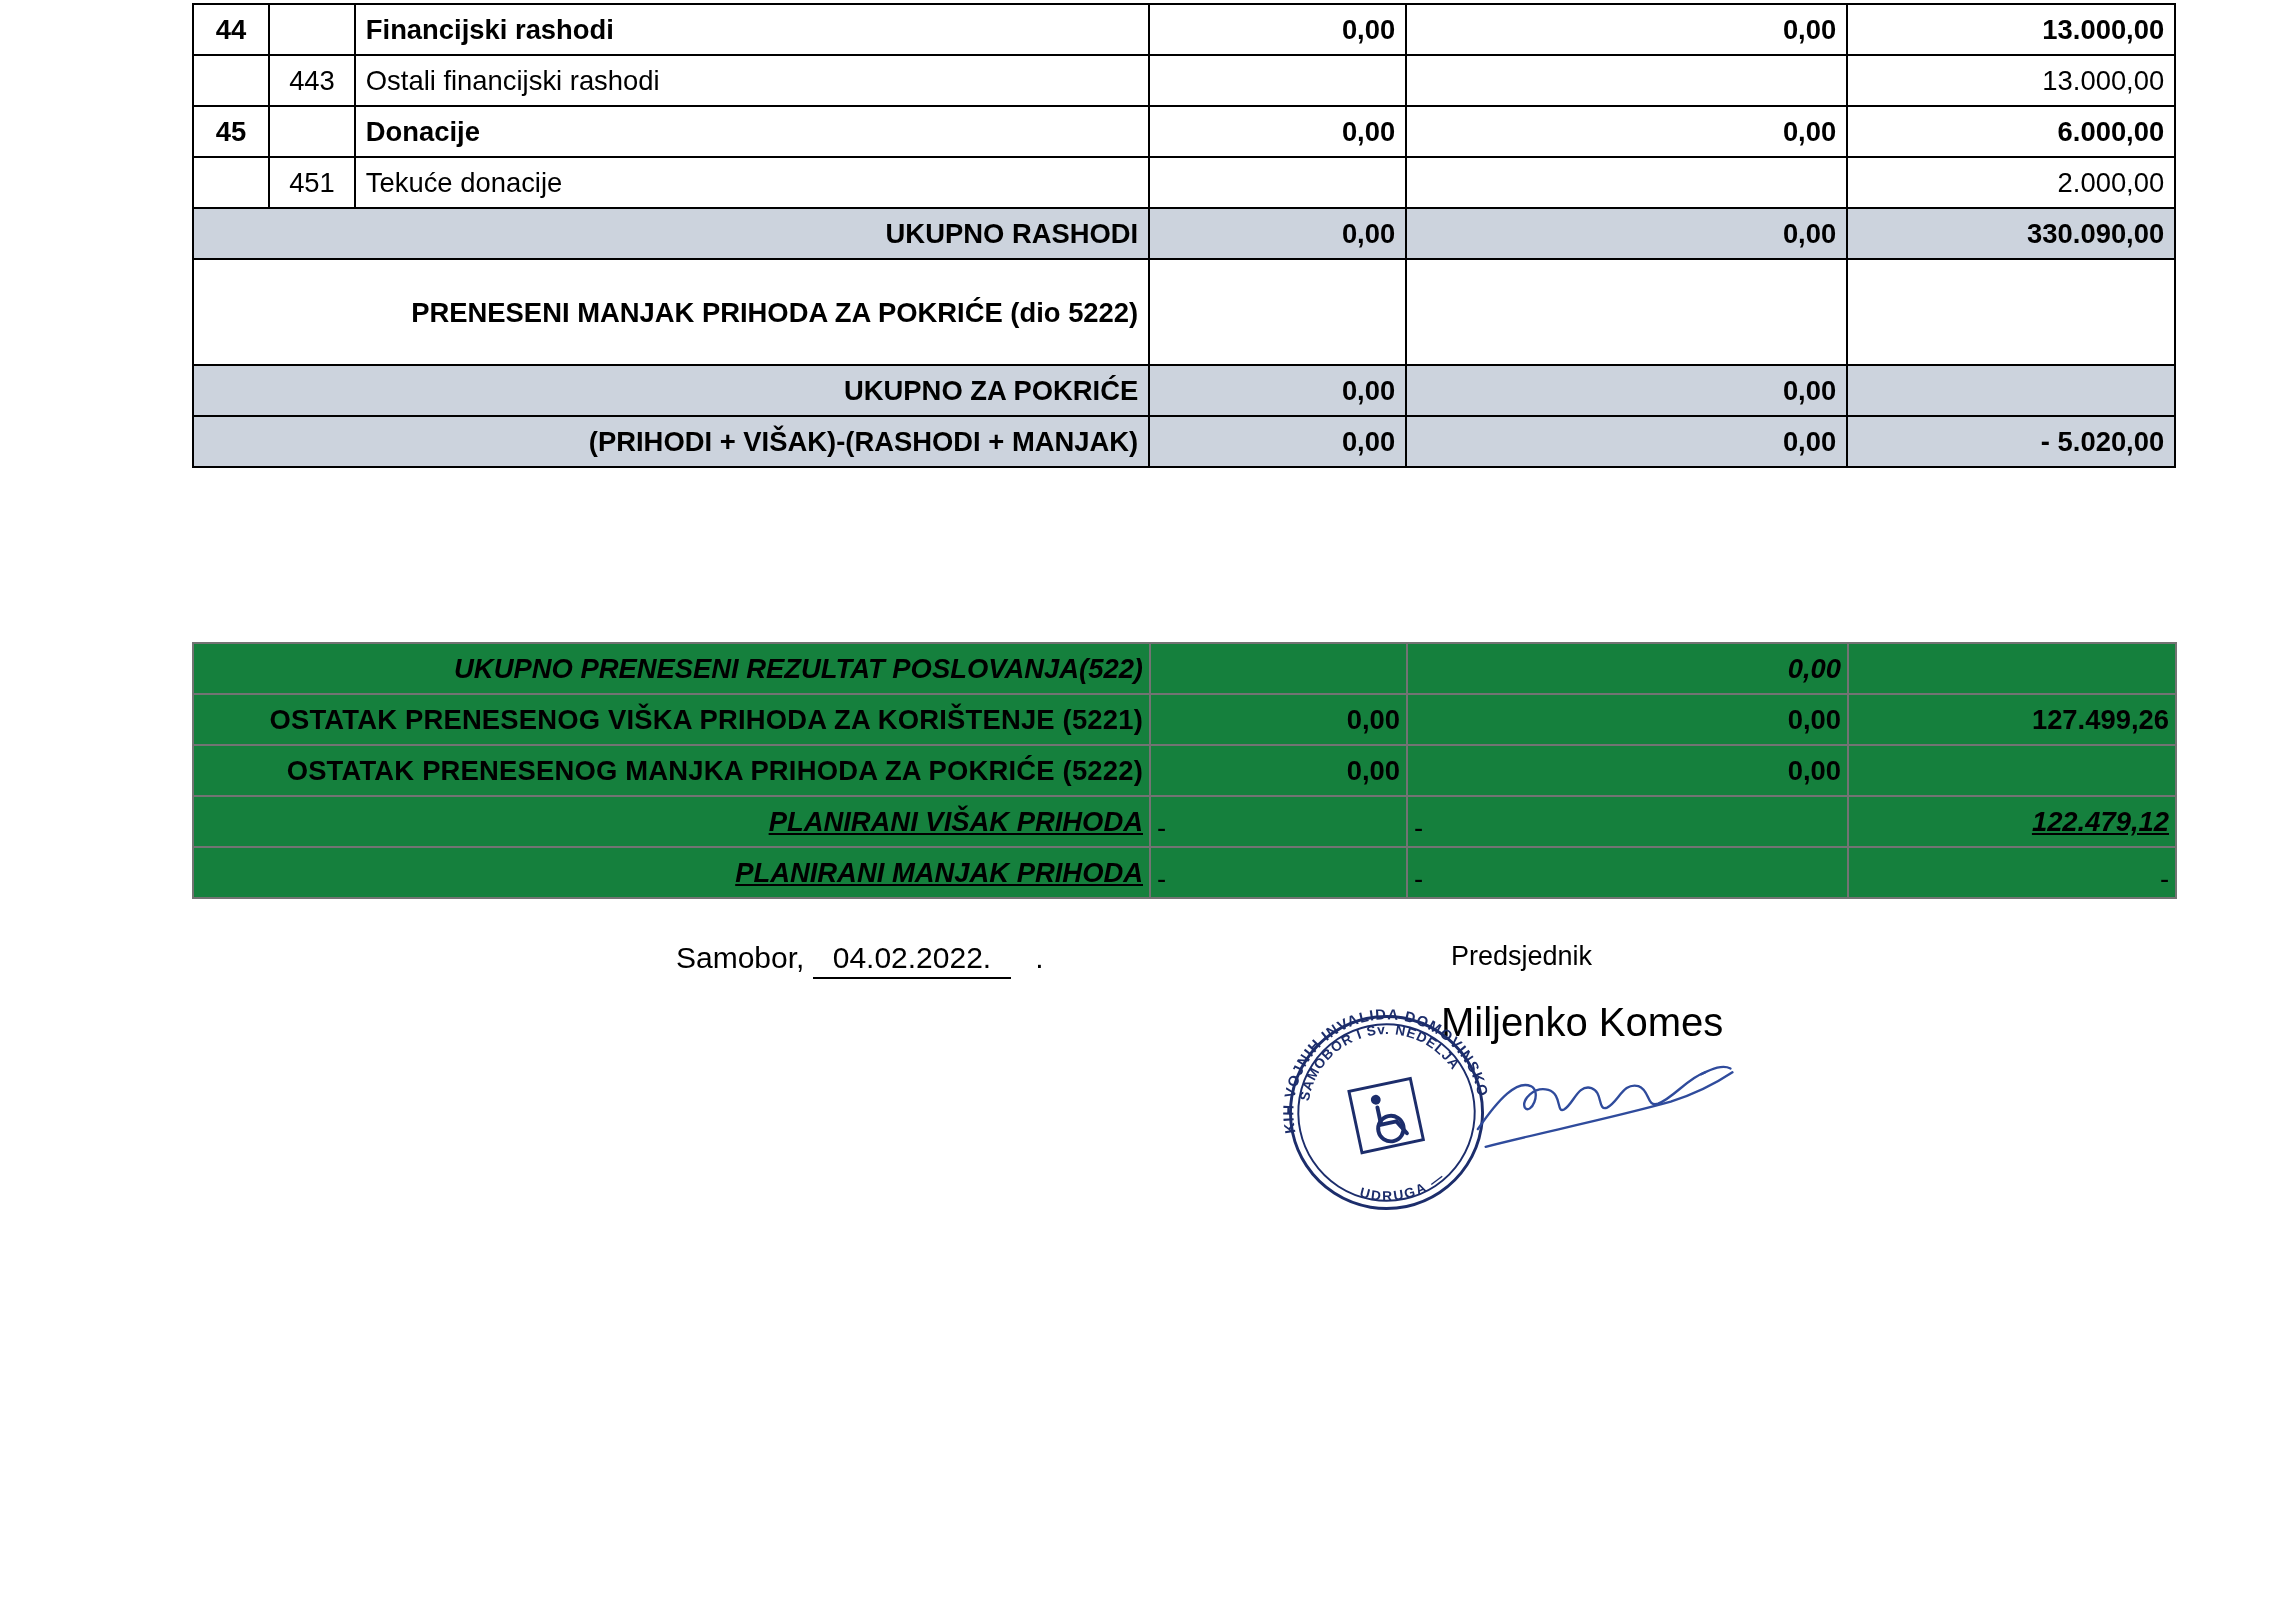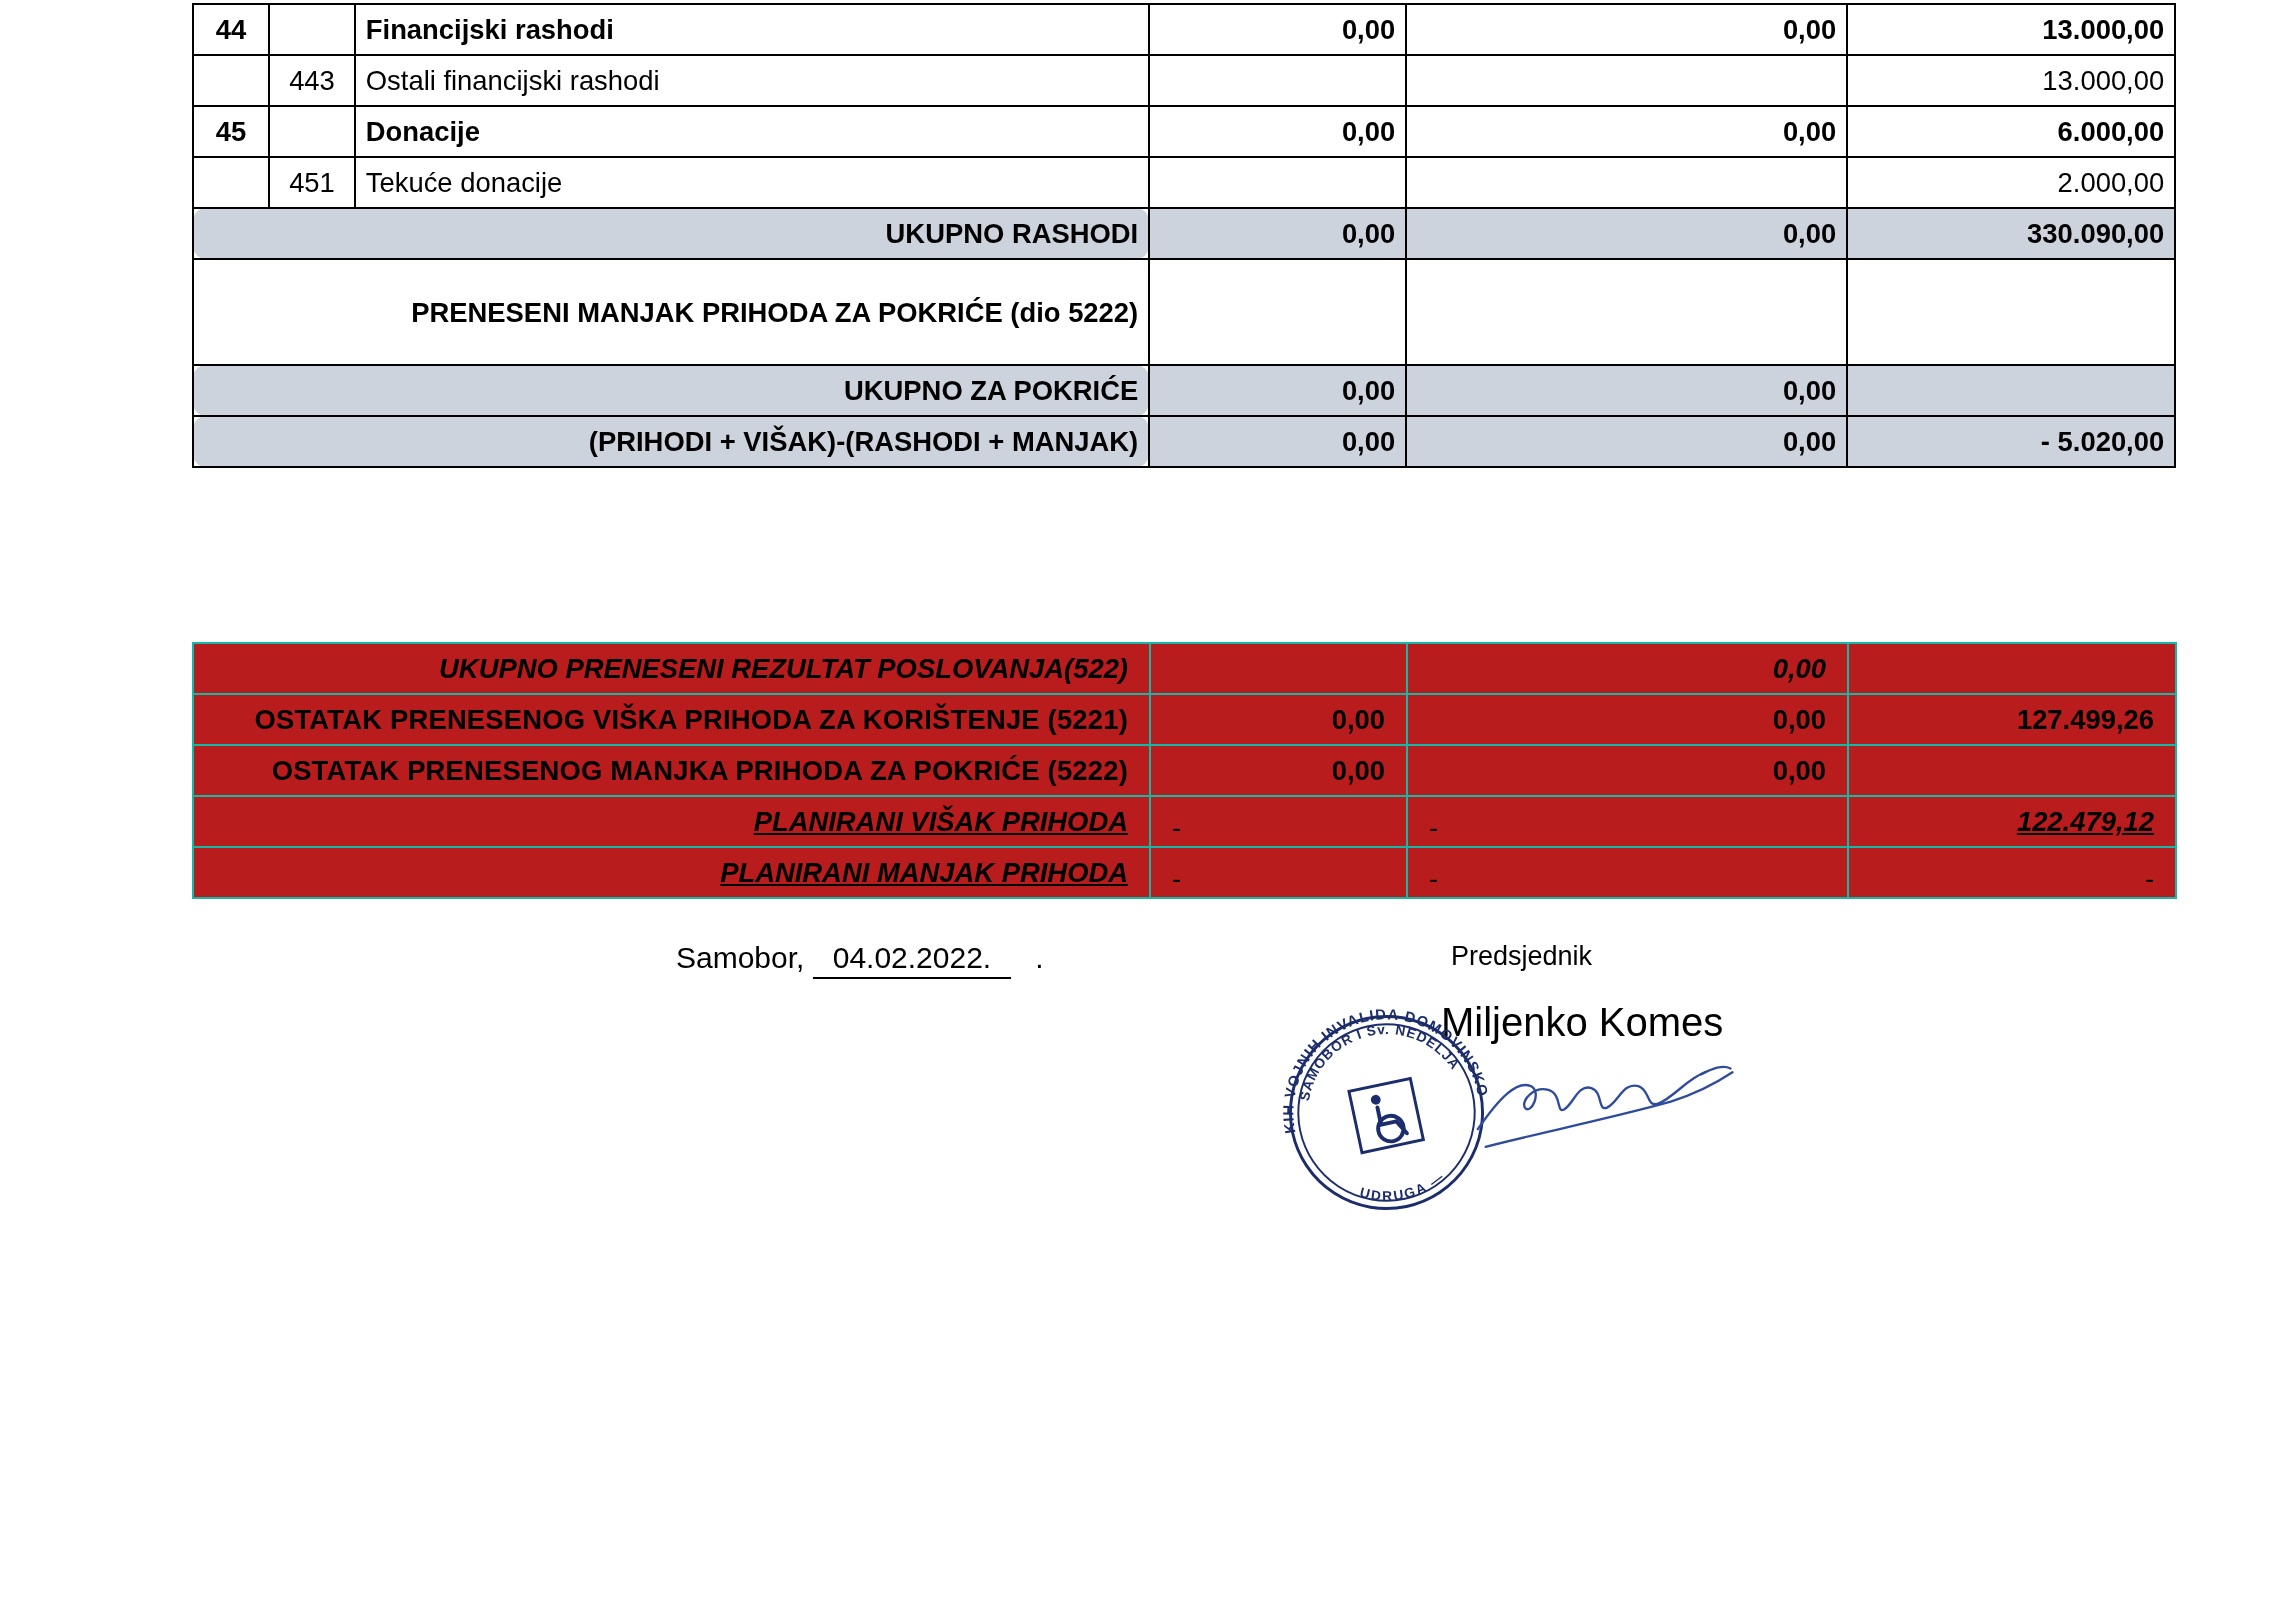--- a/index.html
+++ b/index.html
@@ -39,46 +39,46 @@
   }
   .c-code1 { width: 76px;  text-align: center; font-weight: bold; }
   .c-code2 { width: 86px;  text-align: center; }
   .c-name  { width: 794px; text-align: left; }
   .c-num   { width: 257px; text-align: right; }
   .c-num2  { width: 441px; text-align: right; }
   .c-num3  { width: 328px; text-align: right; }
 
   .bold { font-weight: bold; }
   .shade { background: #ccd3dd !important; }
-  .tright { text-align: right; border-radius: 13px; }
+  .tright { text-align: right; }
 
   .table1 {
     position: absolute;
     left: 192px;
     top: 3px;
   }
 
   
   .table2 {
     position: absolute;
     left: 192px;
     top: 642px;
   }
   table.fin2 {
     border-collapse: collapse;
     table-layout: fixed;
   }
   table.fin2 td {
-    border: 2px solid #14b8a6;
-    padding: 2px 21px;
+    border: 2px solid #737373;
+    padding: 2px 6px;
     font-size: 27.4px;
     vertical-align: middle;
     height: 51px;
     box-sizing: border-box;
-    background: #b91c1c;
+    background: #15803d;
   }
   .r-label { width: 957px; text-align: right; }
   .ital { font-style: italic; }
   .ul { text-decoration: underline; }
   .small { font-size: 21.6px; font-weight: bold; letter-spacing: 0.2px; }
   .big-ital { font-size: 30px; font-style: italic; font-weight: bold; }
   .samobor {
     position: absolute;
     left: 676px;
     top: 941px;

